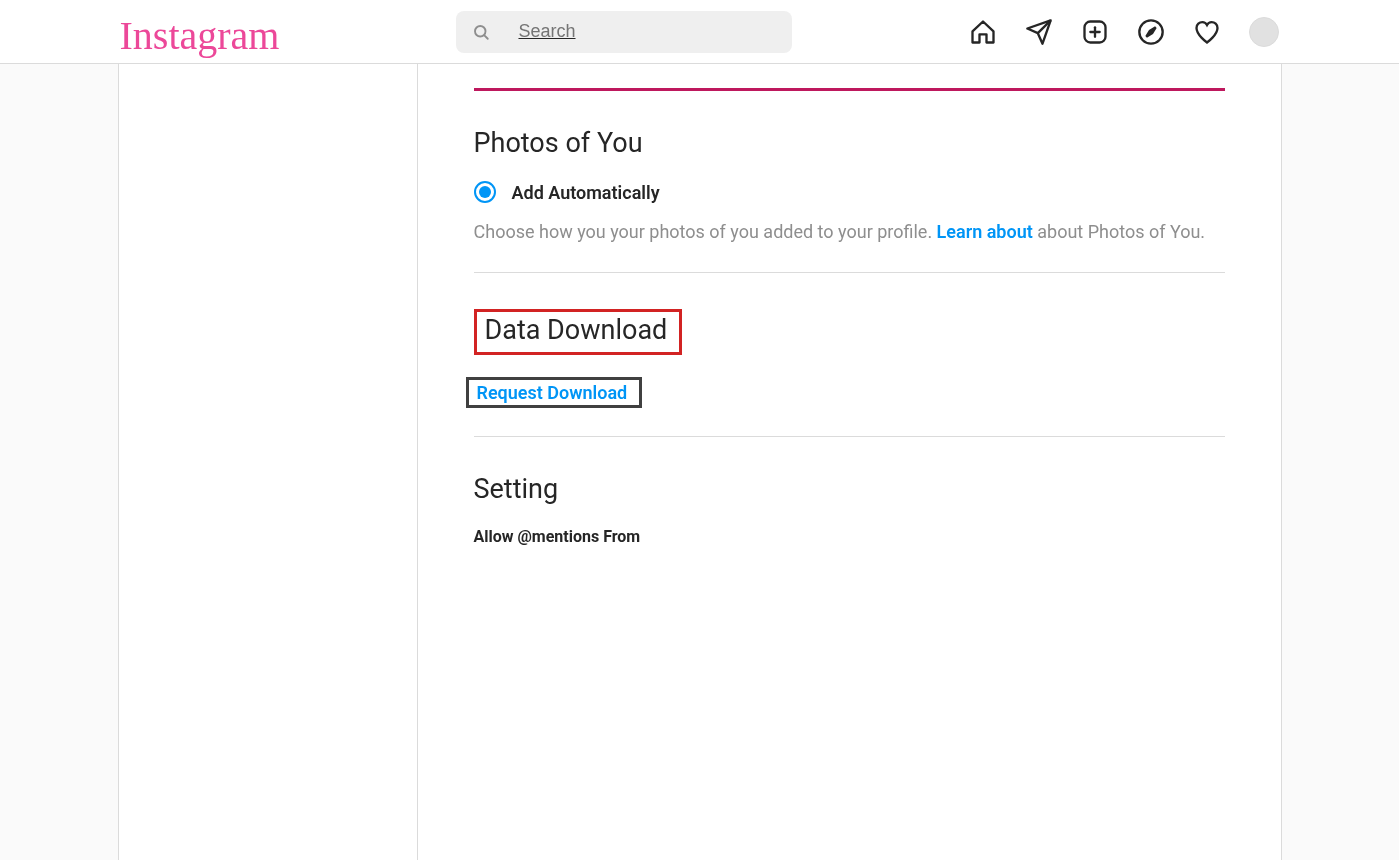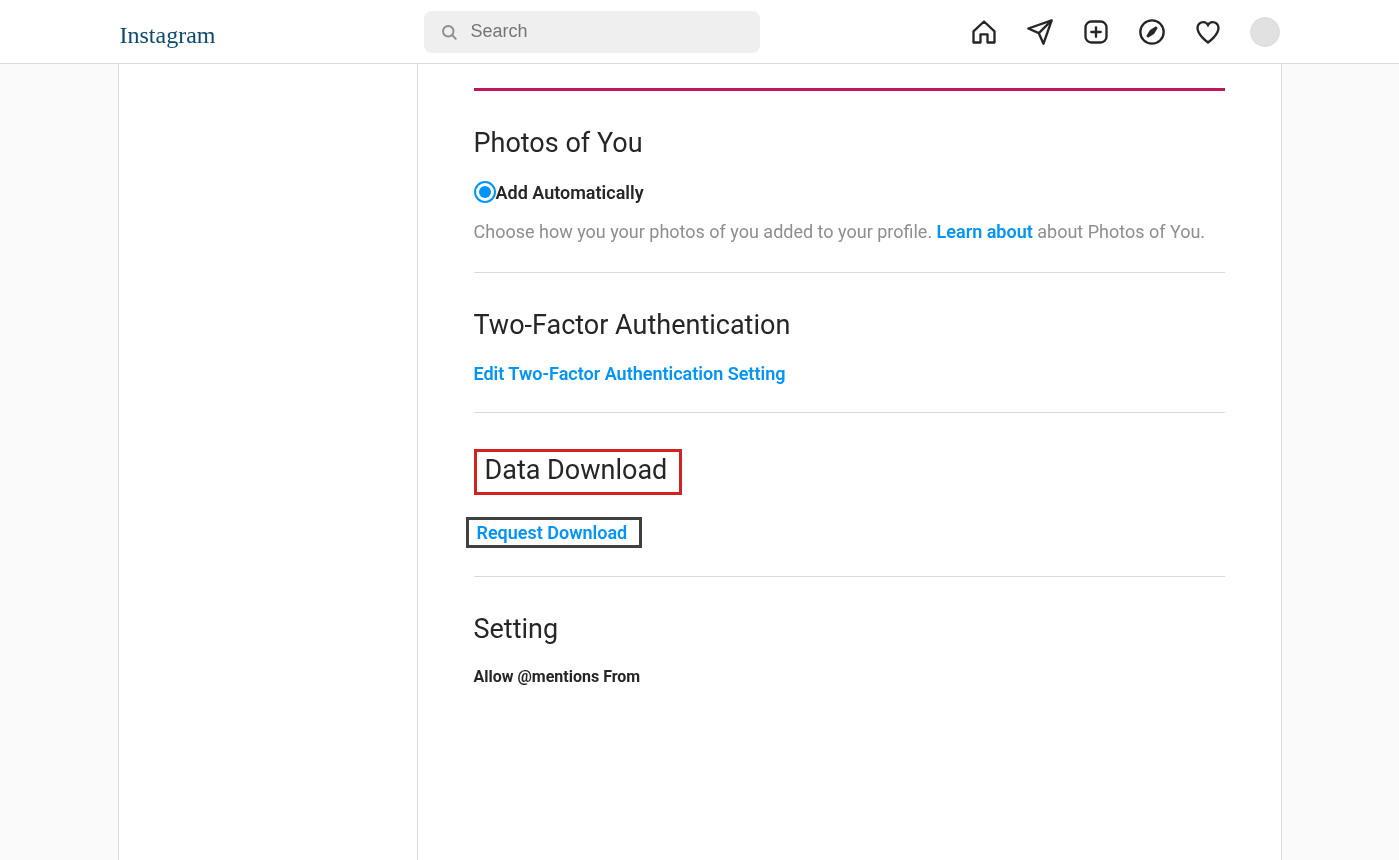--- a/index.html
+++ b/index.html
@@ -20,36 +20,37 @@
     z-index: 10;
   }
   .header-inner {
     width: 1160px;
     display: flex;
     align-items: center;
     justify-content: space-between;
   }
   .brand {
     font-family: "Brush Script MT", cursive;
-    font-size: 24px;
+    font-size: 40px;
     font-weight: 500;
-    color: #0c4a6e;
+    color: #ec4899;
     position: relative;
     top: 4px;
     white-space: nowrap;
   }
   .search-wrap {
     width: 336px;
     height: 42px;
     background: #efefef;
     border-radius: 8px;
     display: flex;
     align-items: center;
     padding: 0 16px;
-    gap: 12px;
+    gap: 28px;
+    text-decoration: underline;
   }
   .search-icon { color:#8e8e8e; display:flex; }
   .search-input {
     border: none; background: transparent; outline: none;
     font-size: 18px; color:#8e8e8e; width: 100%;
   }
   .nav {
     display: flex;
     align-items: center;
     gap: 28px;
@@ -87,21 +88,21 @@
     padding-bottom: 28px;
   }
   .section:first-child { border-top:3px solid #be185d; margin-top:24px; }
   .section-title {
     font-size: 27px;
     font-weight: 400;
     color:#262626;
     margin-bottom: 22px;
   }
   .radio-row {
-    display:flex; align-items:center; gap:0;
+    display:flex; align-items:center; gap:16px;
     margin-bottom: 4px;
   }
   .radio {
     width:22px; height:22px; border-radius:50%;
     border:2px solid #cfcfcf;
     display:inline-flex; align-items:center; justify-content:center;
   }
   .radio.selected { border-color:#0095f6; }
   .radio.selected::after{
     content:""; width:12px; height:12px; border-radius:50%;
@@ -190,24 +191,20 @@
           <div class="radio-row">
             <span class="radio selected"></span>
             <span class="radio-label">Add Automatically</span>
           </div>
           <p class="help-text">
             <span>Choose how you your photos of you added to your profile. </span><a class="link">Learn about</a><span> about Photos of You.</span>
           </p>
         </div>
       </div>
 
-      <div class="section">
-        <h2 class="section-title">Two-Factor Authentication</h2>
-        <a class="linklike">Edit Two-Factor Authentication Setting</a>
-      </div>
 
       <div class="section">
         <h2 class="section-title">
           <span class="highlight-title">Data Download</span>
         </h2>
         <span class="highlight-link">
           <a class="linklike">Request Download</a>
         </span>
       </div>
 

